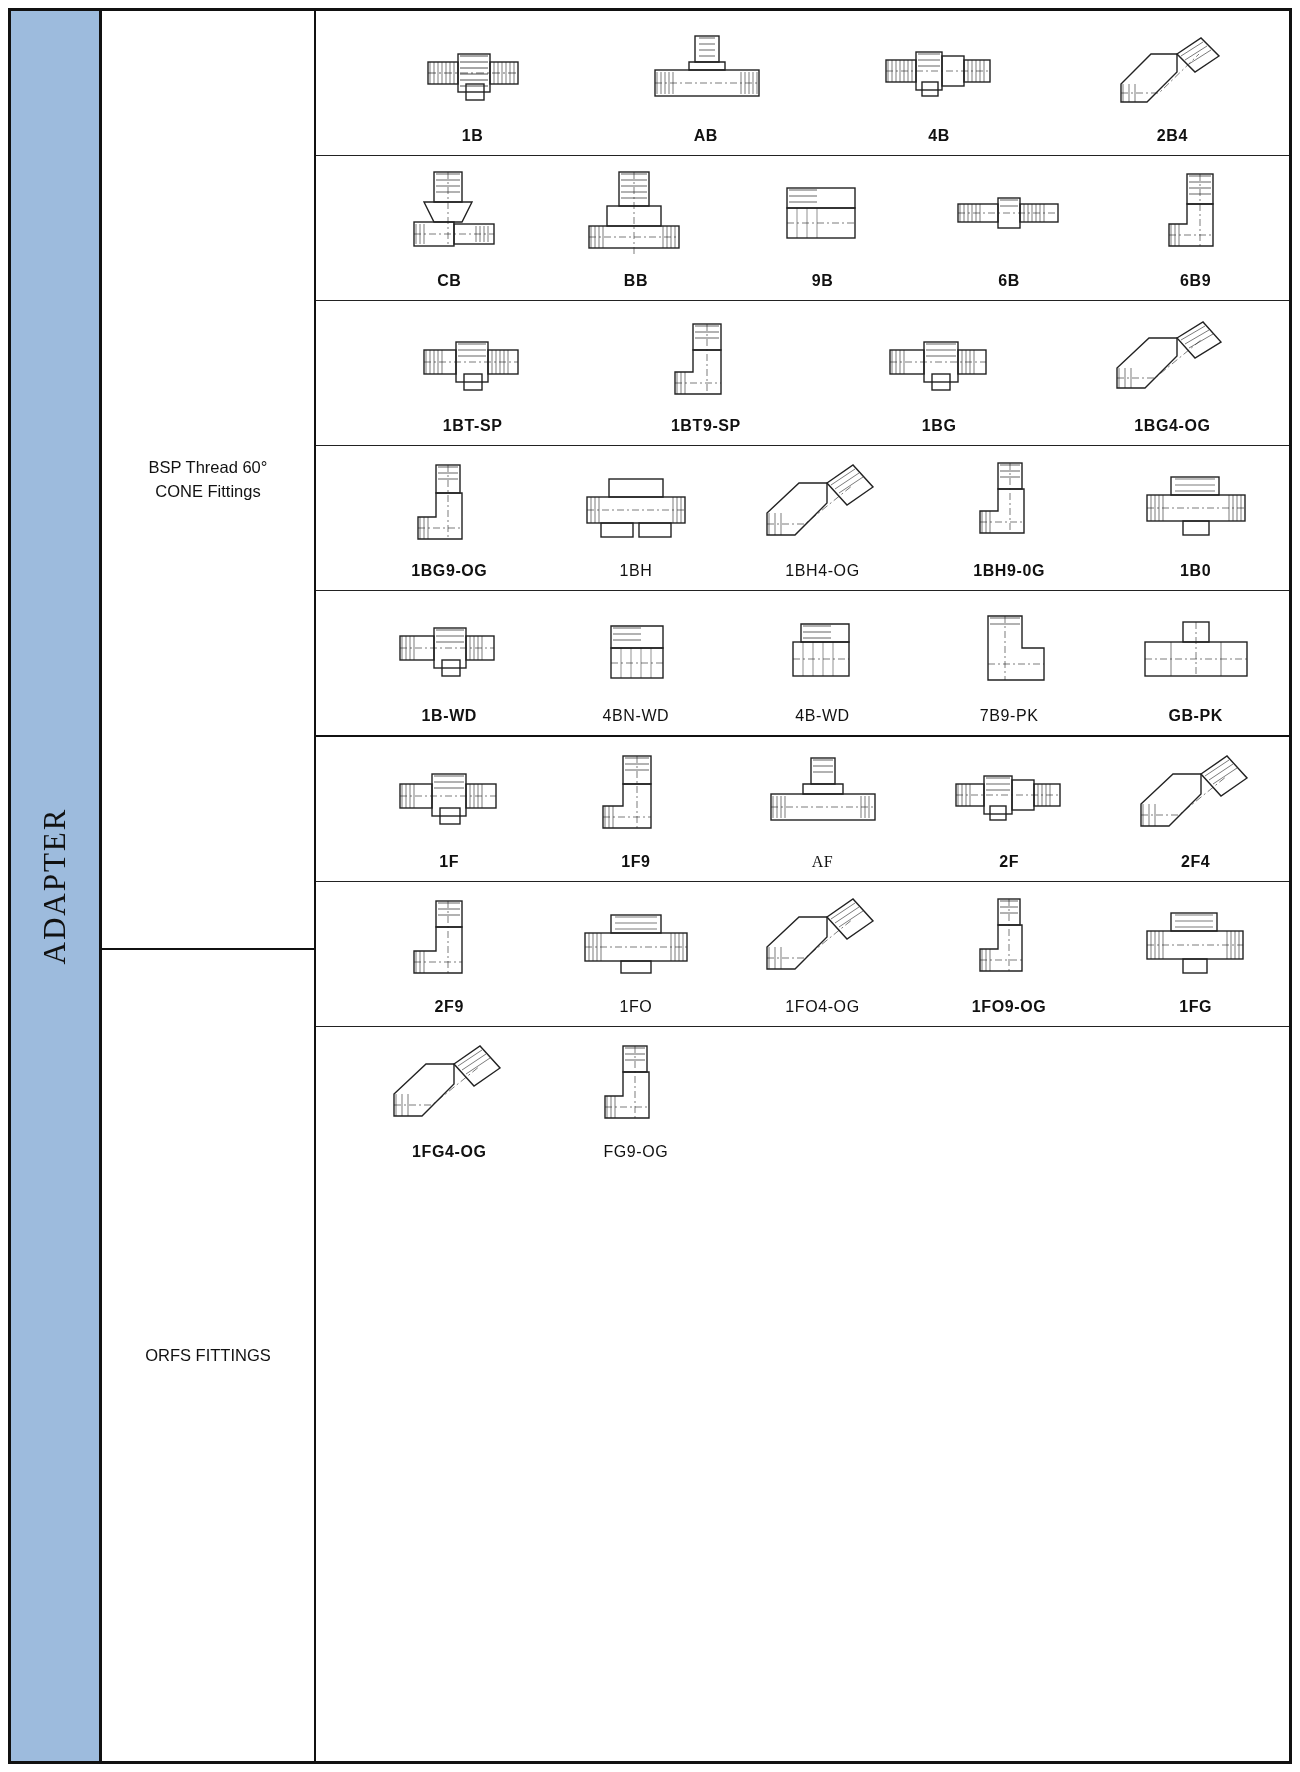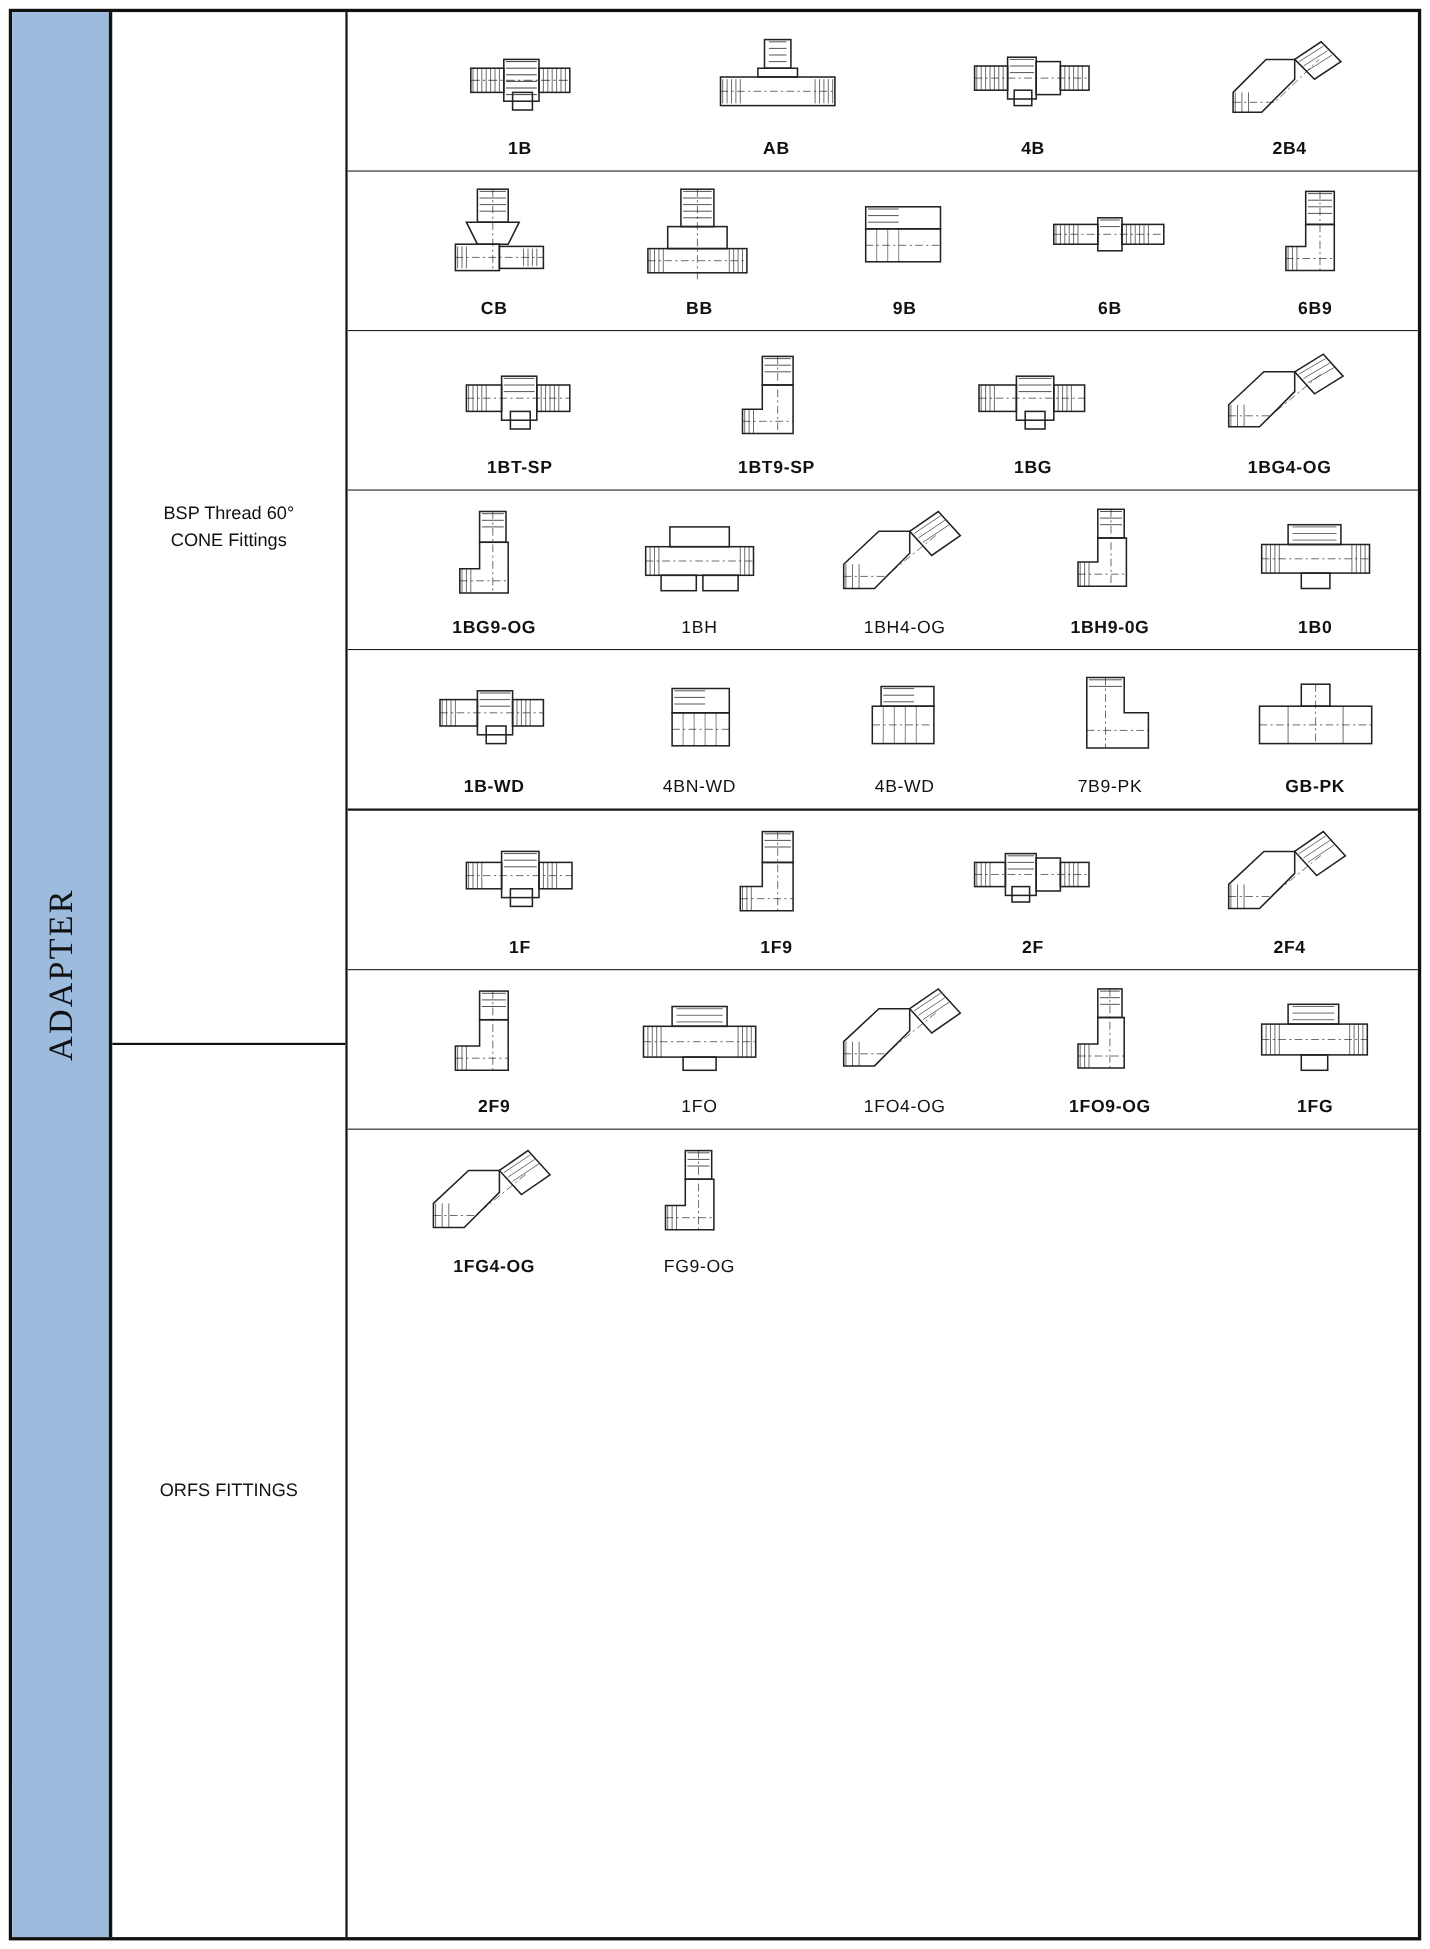--- a/index.html
+++ b/index.html
@@ -542,20 +542,36 @@
                 <path d="M66 6 L66 78" stroke-width="0.6" stroke-dasharray="7 3 2 3"></path>
               </g>
             </svg>
           </div>
           <div class="cap bold">1F9</div>
         </div>
         <div class="cell">
           <div class="art">
             <svg width="130" height="95" viewBox="0 0 130 95">
               <g fill="none" stroke="#222" stroke-width="1.4">
+                <rect x="54" y="8" width="24" height="26"></rect>
+                <rect x="14" y="44" width="104" height="26"></rect>
+                <path d="M46 34 L86 34 L86 44 L46 44 Z"></path>
+                <path d="M56 10 L76 10 M56 16 L76 16 M56 22 L76 22" stroke-width="0.7"></path>
+                <path d="M16 46 L16 68 M20 46 L20 68 M24 46 L24 68 M28 46 L28 68" stroke-width="0.6"></path>
+                <path d="M104 46 L104 68 M108 46 L108 68 M112 46 L112 68" stroke-width="0.6"></path>
+                <path d="M14 57 L118 57" stroke-width="0.6" stroke-dasharray="7 3 2 3"></path>
+              </g>
+            </svg>
+          </div>
+          <div class="cap serif">AF</div>
+        </div>
+        <div class="cell">
+          <div class="art">
+            <svg width="130" height="95" viewBox="0 0 130 95">
+              <g fill="none" stroke="#222" stroke-width="1.4">
                 <rect x="12" y="34" width="28" height="22"></rect>
                 <rect x="40" y="26" width="28" height="38"></rect>
                 <rect x="68" y="30" width="22" height="30"></rect>
                 <rect x="90" y="34" width="26" height="22"></rect>
                 <path d="M42 28 L66 28 M42 34 L66 34 M42 40 L66 40" stroke-width="0.7"></path>
                 <rect x="46" y="56" width="16" height="14"></rect>
                 <path d="M14 34 L14 56 M18 34 L18 56 M22 34 L22 56 M26 34 L26 56" stroke-width="0.6"></path>
                 <path d="M94 34 L94 56 M98 34 L98 56 M102 34 L102 56 M106 34 L106 56" stroke-width="0.6"></path>
                 <path d="M12 45 L116 45" stroke-width="0.6" stroke-dasharray="7 3 2 3"></path>
               </g>

